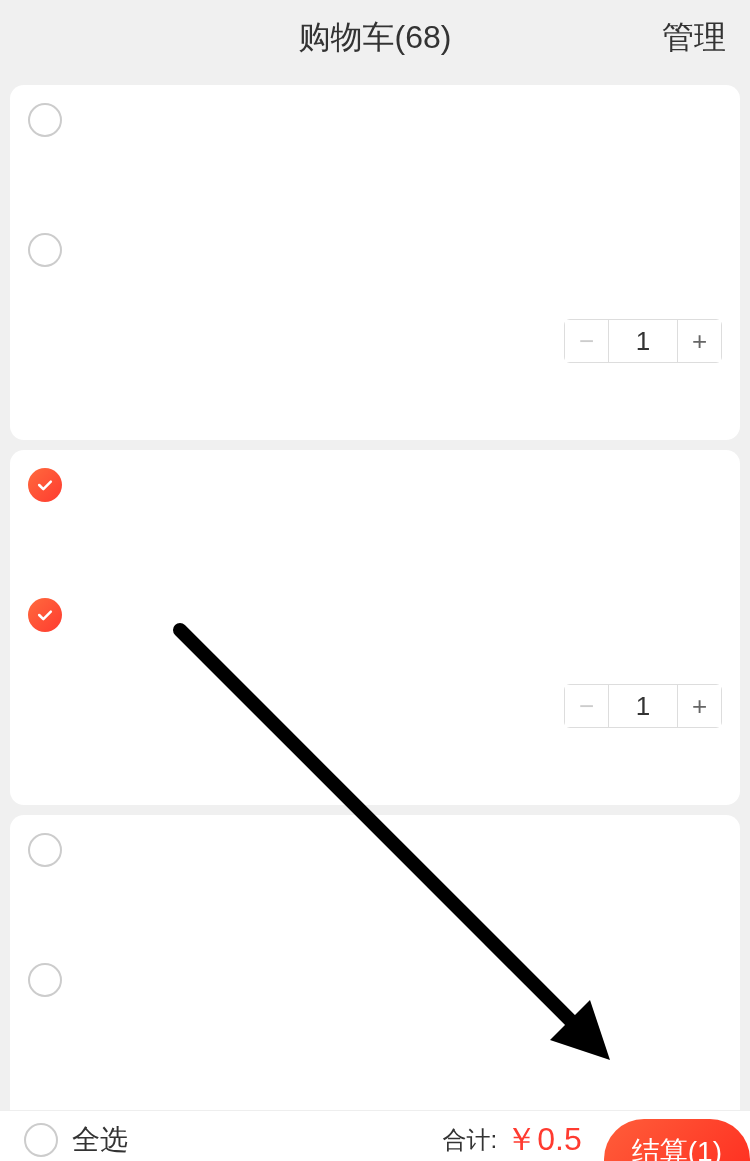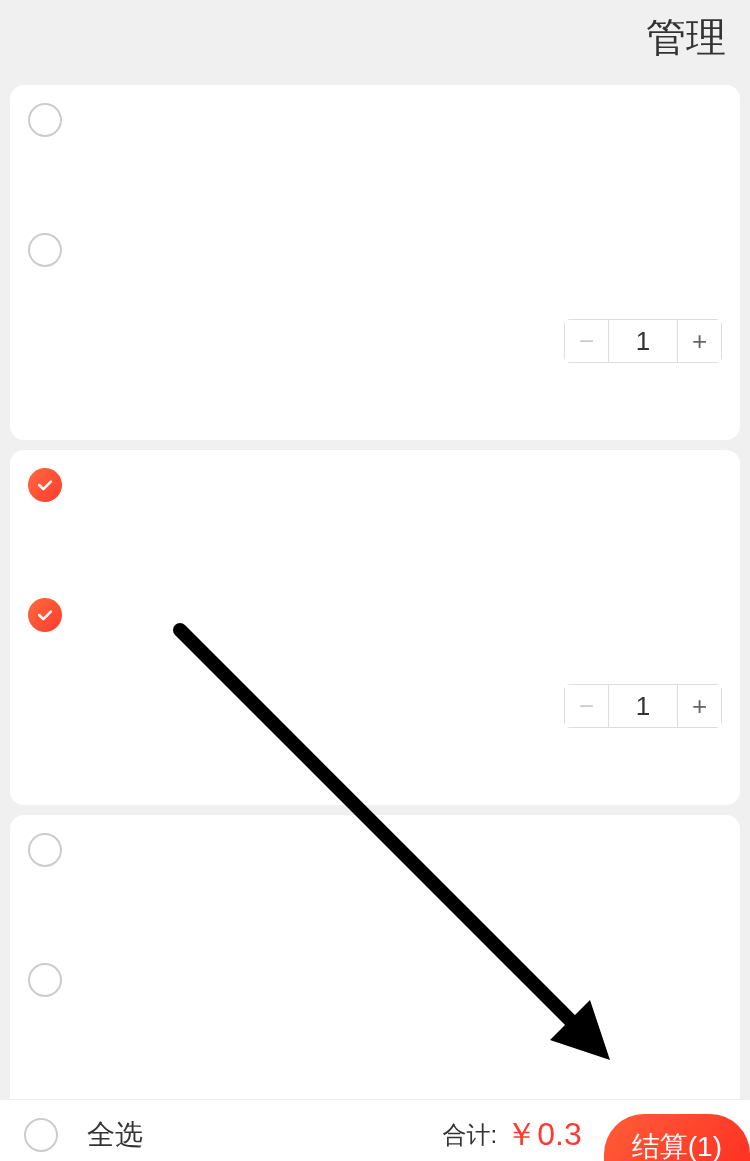--- a/index.html
+++ b/index.html
@@ -19,21 +19,21 @@
       position: relative;
       background: #f0f0f0;
     }
     .header-title {
       font-size: 32px;
       color: #333;
     }
     .header-manage {
       position: absolute;
       right: 24px;
-      font-size: 40px;
+      font-size: 32px;
       color: #333;
     }
     .cart-area {
       padding: 0;
     }
     .shop-card {
       background: #fff;
       border-radius: 14px;
       margin: 10px 10px 0 10px;
       position: relative;
@@ -108,27 +108,26 @@
       align-items: center;
       justify-content: center;
       font-size: 26px;
       color: #333;
     }
     .footer {
       position: absolute;
       bottom: 0;
       left: 0;
       right: 0;
-      height: 62px;
+      height: 51px;
       background: #fff;
       display: flex;
       align-items: center;
       padding: 8px 0 0 24px;
       border-top: 1px solid #eee;
-      gap: 15px;
     }
     .footer .checkbox {
       margin-right: 14px;
     }
     .select-all-label {
       font-size: 28px;
       color: #333;
     }
     .total-wrap {
       margin-left: auto;
@@ -161,20 +160,21 @@
       position: absolute;
       top: 620px;
       left: 170px;
       pointer-events: none;
     }
   </style>
 </head>
 <body>
 
 <div class="header">
+  <div class="header-title">购物车(68)</div>
   <div class="header-manage">管理</div>
 </div>
 
 <div class="cart-area">
 
   <div class="shop-card" style="height:355px;">
     <div class="shop-header">
       <div class="checkbox"></div>
     </div>
     <div class="item-row">
@@ -235,21 +235,21 @@
     </div>
   </div>
 
 </div>
 
 <div class="footer">
   <div class="checkbox"></div>
   <div class="select-all-label">全选</div>
   <div class="total-wrap">
     <span class="total-label">合计:</span>
-    <span class="total-amount">￥0.3</span>
+    <span class="total-amount">￥0.5</span>
     <div class="checkout-btn">结算(1)</div>
   </div>
 </div>
 
 <svg class="arrow-overlay" width="480" height="460">
   <line x1="10" y1="10" x2="410" y2="410" stroke="#000" stroke-width="14" stroke-linecap="round"></line>
   <polygon points="440,440 380,420 420,380" fill="#000"></polygon>
 </svg>
 
 </body></html>

